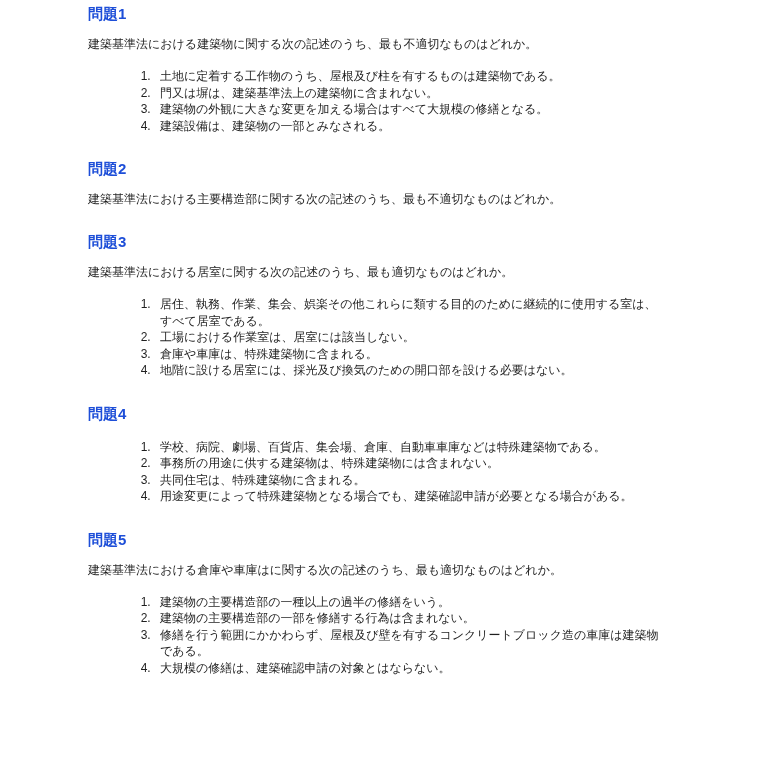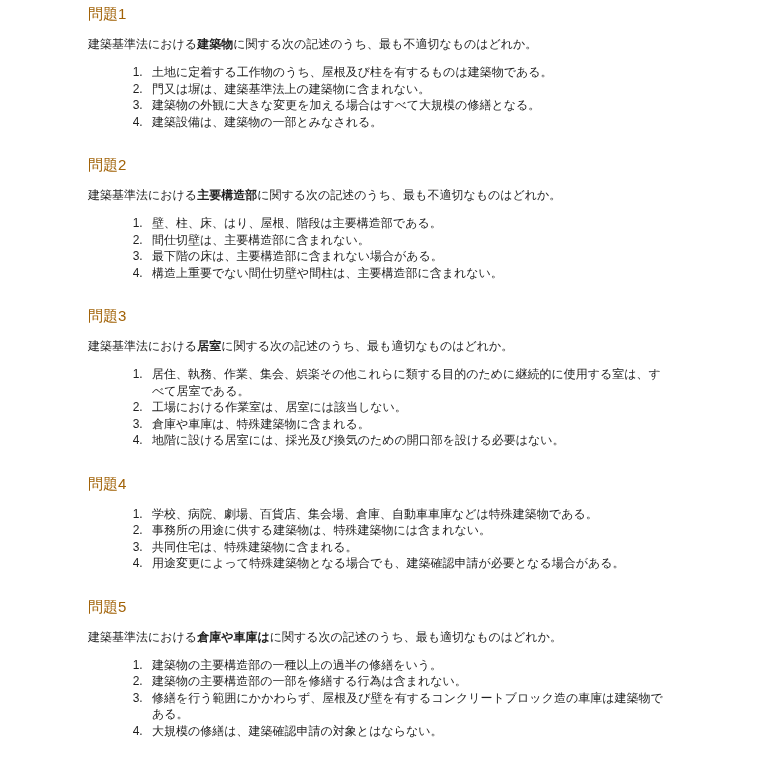--- a/index.html
+++ b/index.html
@@ -17,34 +17,34 @@
     color: #1f1f1f;
     box-sizing: border-box;
     padding: 4px 86px 0 88px;
   }
   .question {
     margin: 0 0 25px 0;
   }
   .question-heading {
     font-size: 15px;
     line-height: 19px;
-    font-weight: 400;
+    font-weight: 700;
     margin: 0 0 13px 0;
-    color: #a16207;
+    color: #1d4ed8;
   }
   .question-intro {
     font-size: 12px;
     line-height: 16px;
     margin: 0 0 12px 0;
   }
   .question-intro .term {
-    font-weight: 700;
+    font-weight: 400;
   }
   ol.options {
-    margin: 8px;
+    margin: 16px;
     padding: 0 0 0 50px;
     font-size: 12px;
     line-height: 16.5px;
     list-style: decimal;
   }
   ol.options li {
     padding-left: 6px;
     margin: 0;
   }
 </style>
@@ -60,26 +60,20 @@
       <li>土地に定着する工作物のうち、屋根及び柱を有するものは建築物である。</li>
       <li>門又は塀は、建築基準法上の建築物に含まれない。</li>
       <li>建築物の外観に大きな変更を加える場合はすべて大規模の修繕となる。</li>
       <li>建築設備は、建築物の一部とみなされる。</li>
     </ol>
   </section>
 
   <section class="question">
     <h2 class="question-heading">問題2</h2>
     <p class="question-intro"><span>建築基準法における</span><span class="term">主要構造部</span><span>に関する次の記述のうち、最も不適切なものはどれか。</span></p>
-    <ol class="options">
-      <li>壁、柱、床、はり、屋根、階段は主要構造部である。</li>
-      <li>間仕切壁は、主要構造部に含まれない。</li>
-      <li>最下階の床は、主要構造部に含まれない場合がある。</li>
-      <li>構造上重要でない間仕切壁や間柱は、主要構造部に含まれない。</li>
-    </ol>
   </section>
 
   <section class="question">
     <h2 class="question-heading">問題3</h2>
     <p class="question-intro"><span>建築基準法における</span><span class="term">居室</span><span>に関する次の記述のうち、最も適切なものはどれか。</span></p>
     <ol class="options">
       <li>居住、執務、作業、集会、娯楽その他これらに類する目的のために継続的に使用する室は、すべて居室である。</li>
       <li>工場における作業室は、居室には該当しない。</li>
       <li>倉庫や車庫は、特殊建築物に含まれる。</li>
       <li>地階に設ける居室には、採光及び換気のための開口部を設ける必要はない。</li>

